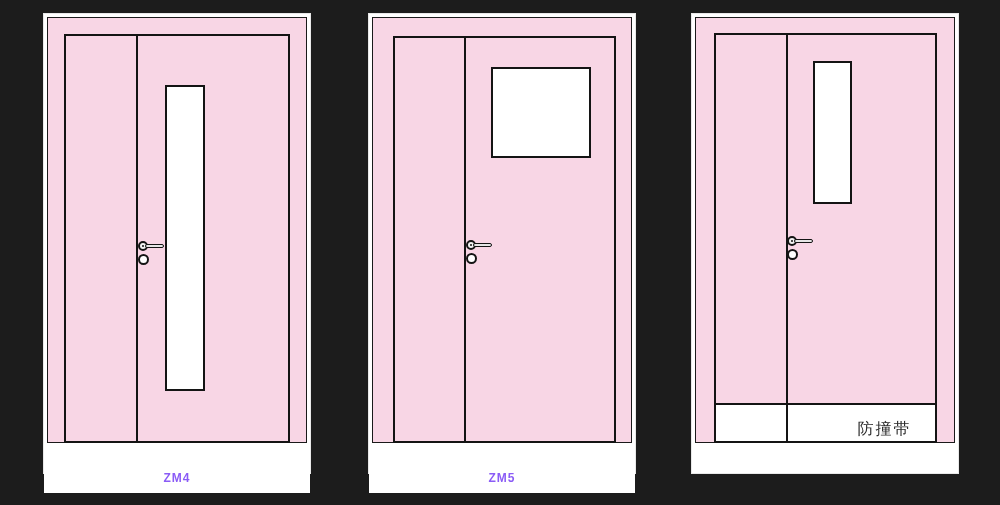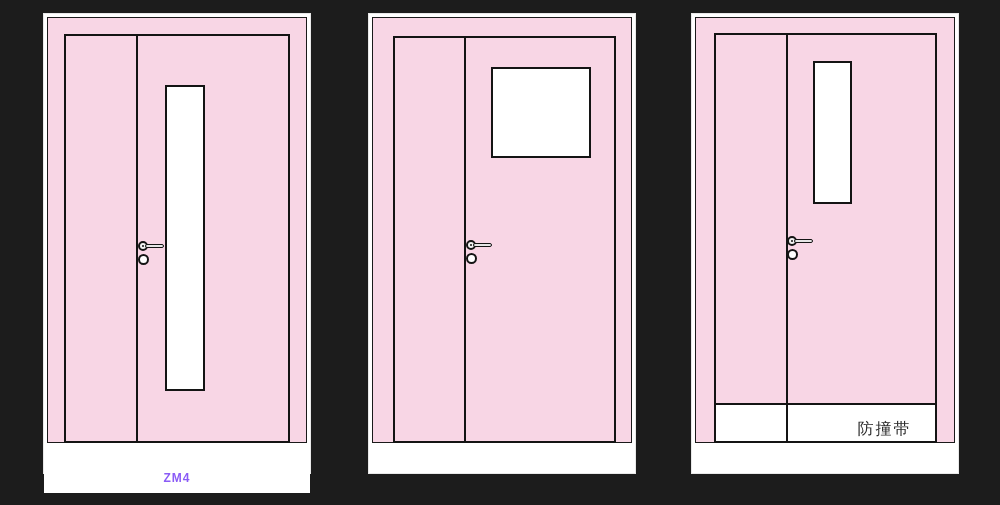--- a/index.html
+++ b/index.html
@@ -183,20 +183,21 @@
   <figure class="door d2">
     <div class="frame"></div>
     <div class="slab"></div>
     <div class="vision-panel"></div>
     <div class="leaf-divider"></div>
     <div class="handle">
       <span class="rosette"></span>
       <span class="lever"></span>
       <span class="cylinder"></span>
     </div>
+    <figcaption class="caption">ZM5</figcaption>
   </figure>
 
   <figure class="door d3">
     <div class="frame"></div>
     <div class="slab"></div>
     <div class="vision-panel"></div>
     <div class="bumper">
       <div class="bumper-text">防撞带</div>
     </div>
     <div class="leaf-divider"></div>

